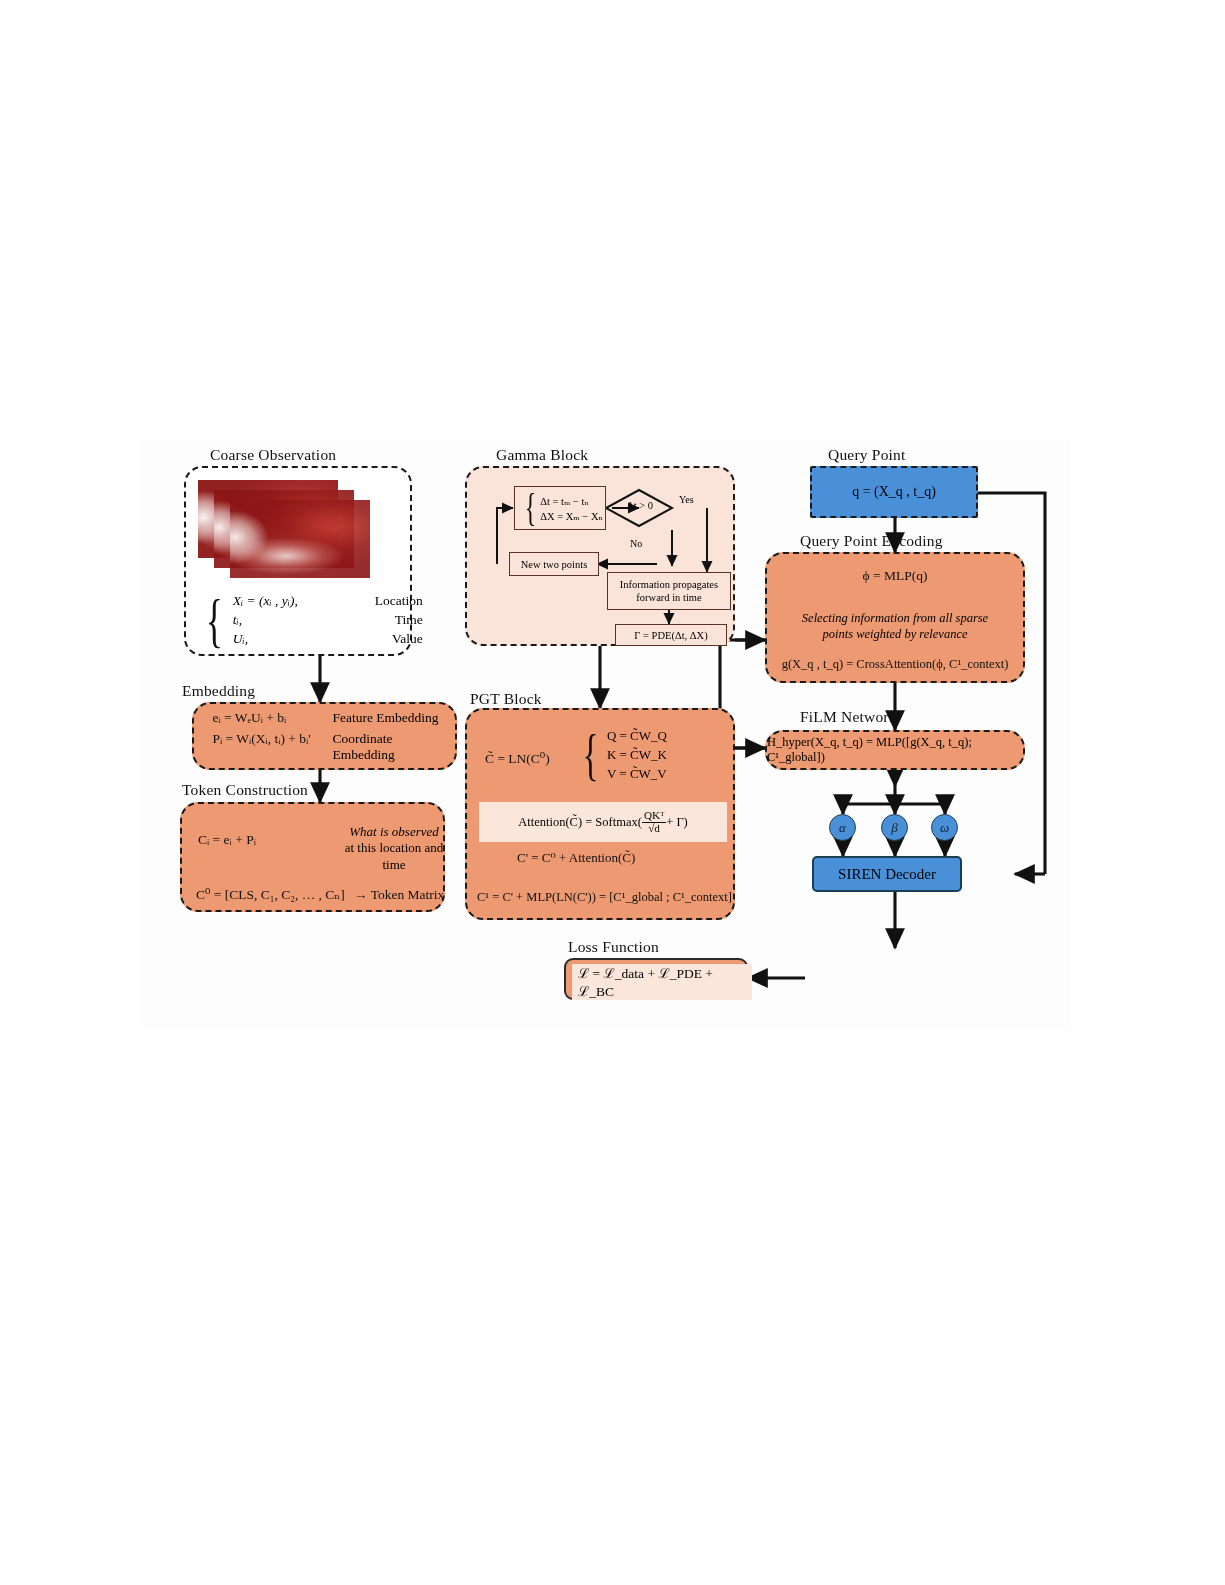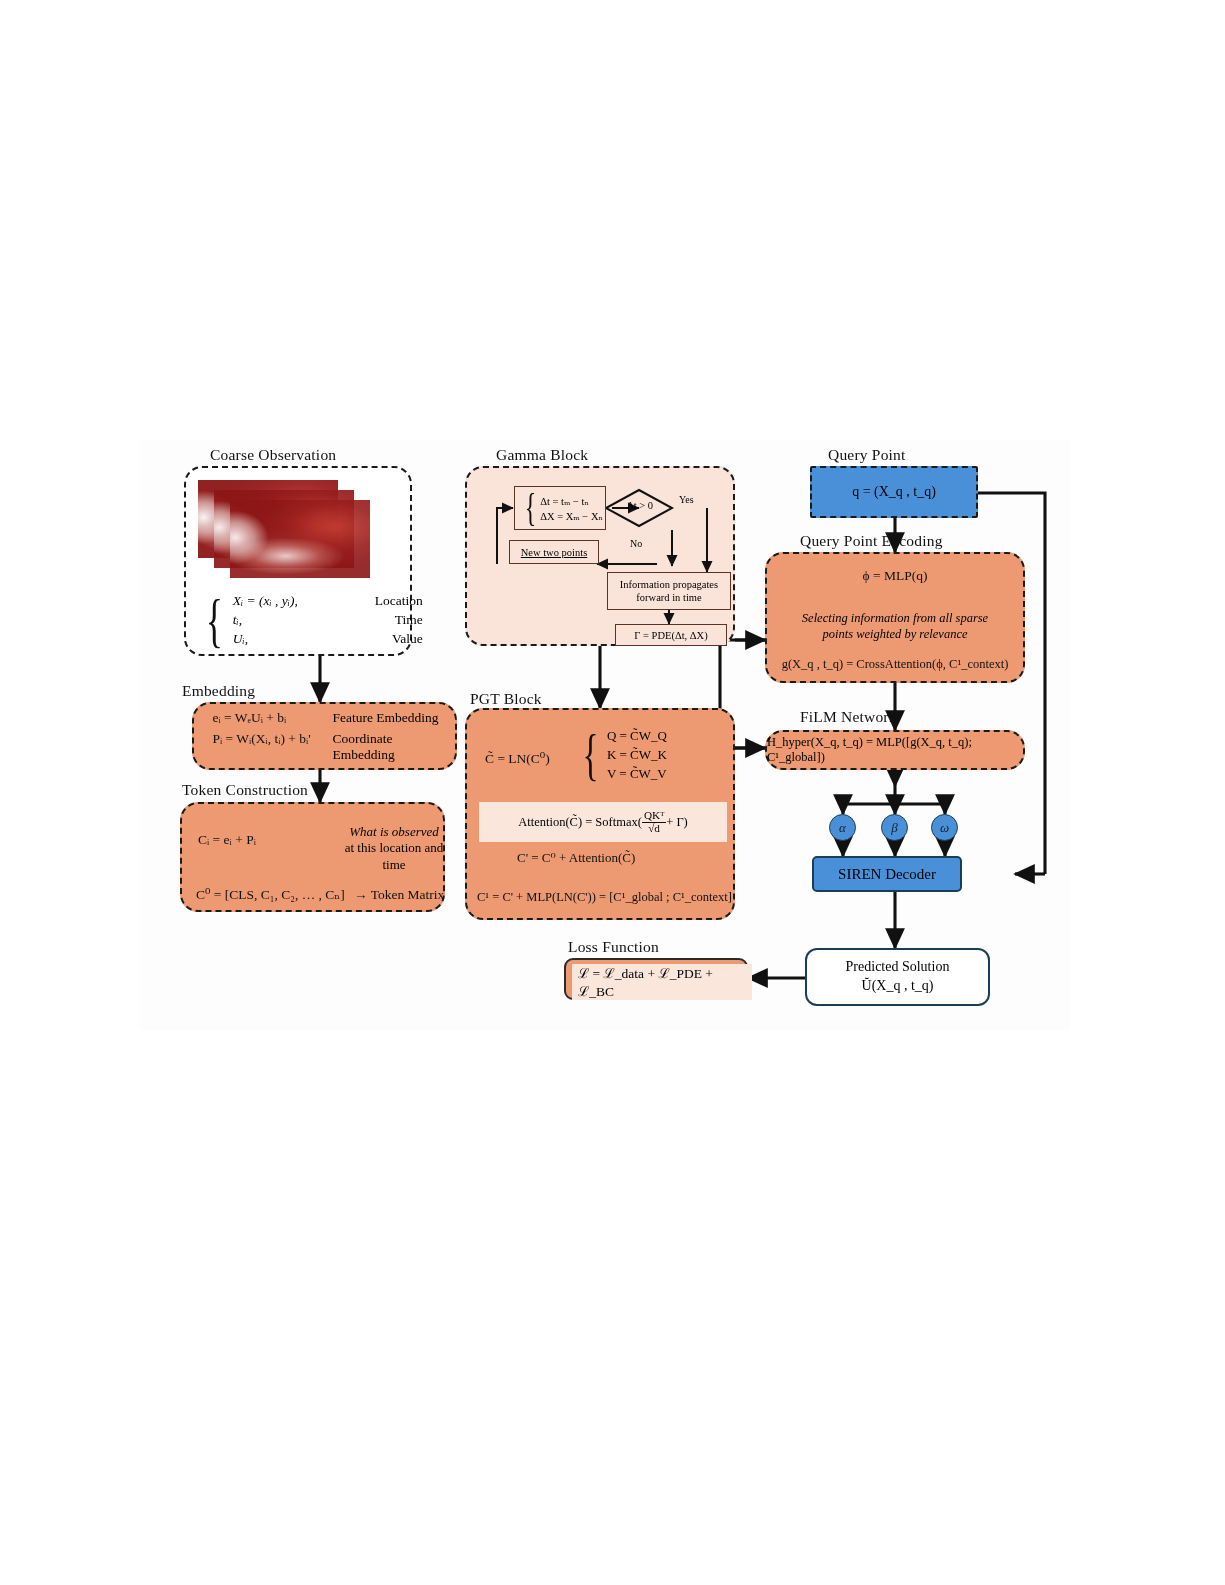--- a/index.html
+++ b/index.html
@@ -240,21 +240,21 @@
       <div class="stack" style="font-size:10.5px; text-align:left;">
         <div>Δt  =  tₘ − tₙ</div>
         <div>ΔX  =  Xₘ − Xₙ</div>
       </div>
     </div>
 
     <div style="position:absolute; left:152px; top:32px; width:42px; text-align:center; font-size:10.5px;">Δt  &gt;  0</div>
     <div style="position:absolute; left:212px; top:26px; font-size:10px;">Yes</div>
     <div style="position:absolute; left:163px; top:70px; font-size:10px;">No</div>
 
-    <div class="inner-box" style="position:absolute; left:42px; top:72px; width:90px; height:24px; font-size:10.5px;text-decoration:underline;">New two points</div>
+    <div class="inner-box" style="position:absolute; left:42px; top:84px; width:90px; height:24px; font-size:10.5px;">New two points</div>
 
     <div class="inner-box" style="position:absolute; left:140px; top:104px; width:124px; height:38px; font-size:10.5px; line-height:1.25; flex-direction:column;">
       <div>Information propagates</div>
       <div>forward in time</div>
     </div>
 
     <div class="inner-box" style="position:absolute; left:148px; top:156px; width:112px; height:22px; font-size:10.5px;">Γ  =  PDE(Δt, ΔX)</div>
   </div>
 
   <div class="caption" style="left:330px; top:250px;">PGT Block</div>
@@ -305,25 +305,19 @@
   </div>
 
   <div class="node circlet" style="left:689px; top:374px; width:27px; height:27px;">α</div>
   <div class="node circlet" style="left:741px; top:374px; width:27px; height:27px;">β</div>
   <div class="node circlet" style="left:791px; top:374px; width:27px; height:27px;">ω</div>
 
   <div class="node fill-blue" style="left:672px; top:416px; width:150px; height:36px; border:2.2px solid #1a3f52; border-radius:5px;">
     <div class="center-col" style="font-size:15px;">SIREN Decoder</div>
   </div>
 
-  <div class="node solid-box" style="left:665px; top:508px; width:185px; height:58px;">
-    <div class="center-col" style="font-size:14px; line-height:1.35;">
-      <div>Predicted Solution</div>
-      <div>Ŭ(X_q , t_q)</div>
-    </div>
-  </div>
 
   <div class="caption" style="left:428px; top:498px;">Loss Function</div>
   <div class="node fill-salmon" style="left:424px; top:518px; width:184px; height:42px; border:2.2px solid #2b2b2b; border-radius:9px;">
     <div class="hl center-col" style="font-size:13.5px; margin:4px 6px; height:calc(100% - 8px); width:calc(100% - 12px);">ℒ = ℒ_data + ℒ_PDE + ℒ_BC</div>
   </div>
 
 </div>
 
 </body></html>

